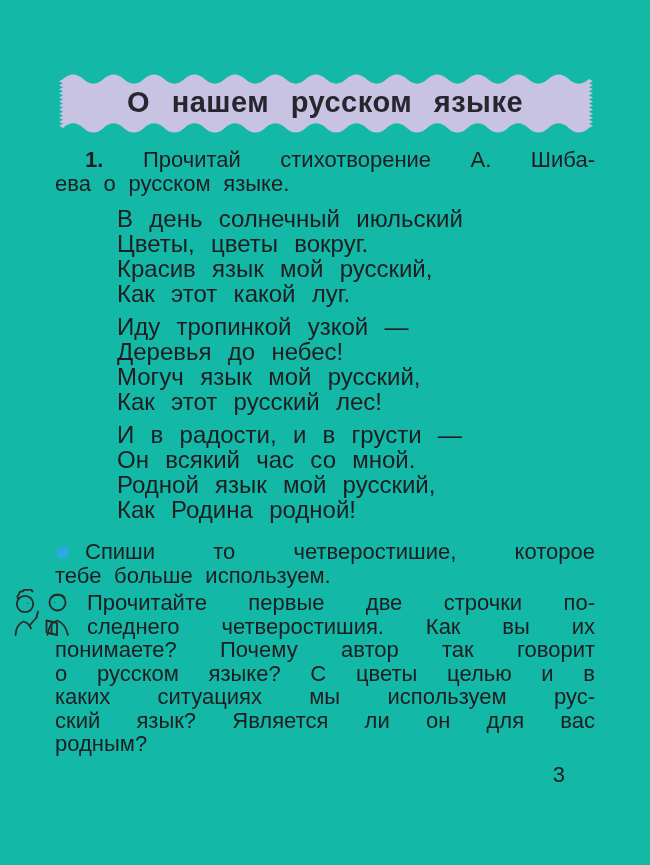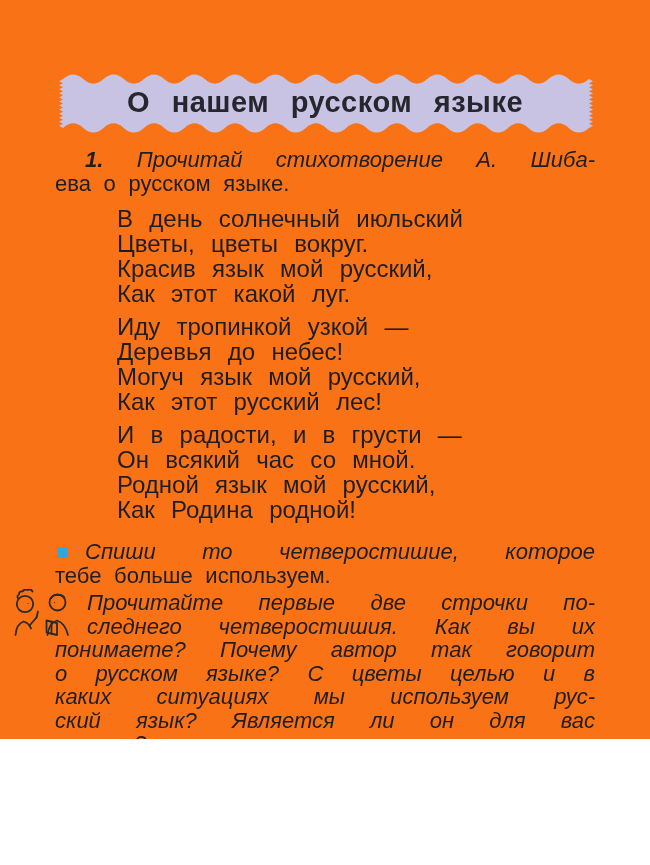--- a/index.html
+++ b/index.html
@@ -9,22 +9,22 @@
   }
   *{margin:0;padding:0;box-sizing:border-box;}
   html,body{background:#ffffff;}
   body{
     font-family:"Liberation Sans","DejaVu Sans",sans-serif;
     color:var(--text);
   }
   .page{
     position:relative;
     width:650px;
-    height:739px;
-    background:#f97316;
+    height:865px;
+    background:#14b8a6;
     overflow:hidden;
   }
   
   .banner{
     position:relative;
     margin:72px 57px 0 57px;
     height:63px;
   }
   .banner svg{
     position:absolute;
@@ -50,21 +50,20 @@
   .content{
     margin:0 55px;
     font-size:22px;
     line-height:23.5px;
     word-spacing:0.30em;
   }
   .line{display:block;}
   .jline{
     text-align:justify;
     text-align-last:justify;
-    font-style:italic;
   }
   .ind{padding-left:30px;}
   .ind2{padding-left:32px;}
   .b{font-weight:bold;}
   .para.first{margin-top:13px;}
   
   .poem{
     margin-top:11px;
     margin-left:62px;
     font-size:24px;

